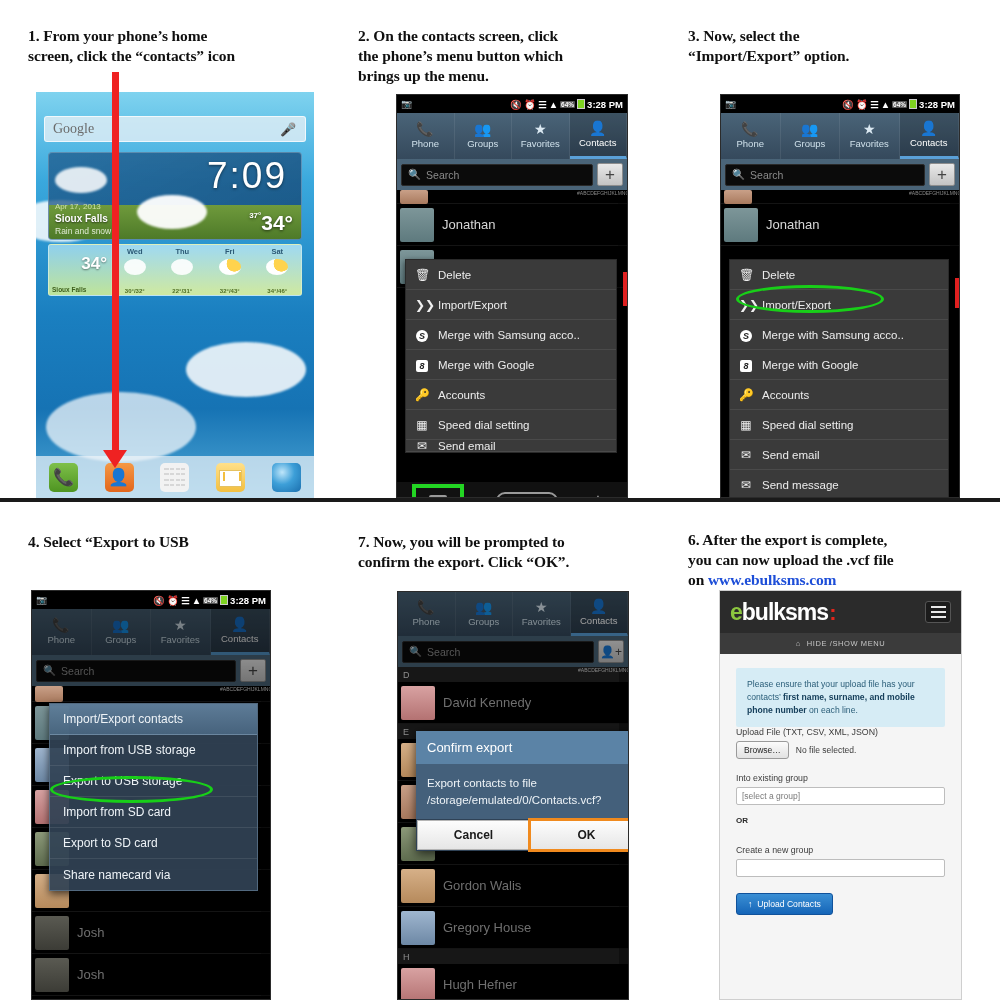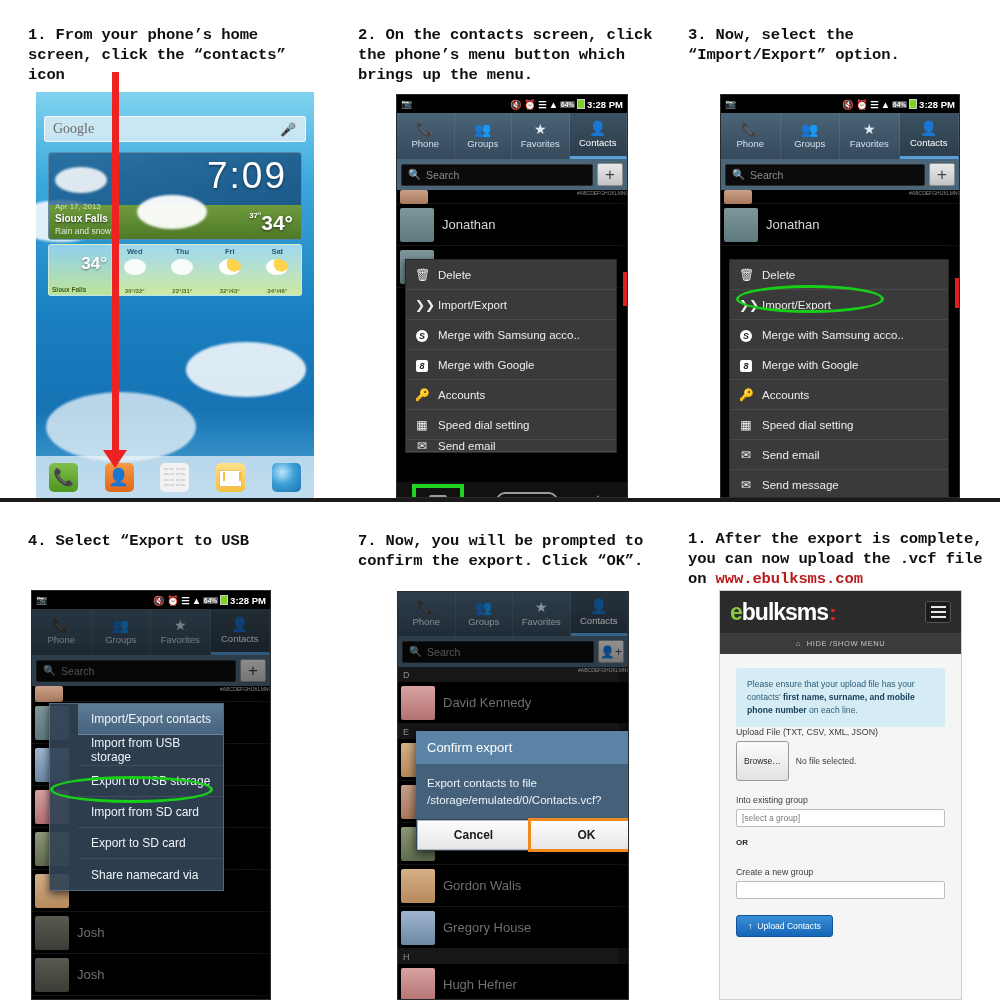--- a/index.html
+++ b/index.html
@@ -16,31 +16,31 @@
   .row-divider {
     position:absolute; left:0; top:498px; width:1000px; height:4px;
     background:#1a1a1a;
   }
   .panel { position:absolute; top:0; height:500px; }
   .p1 { left:0;   width:340px; }
   .p2 { left:340px; width:330px; }
   .p3 { left:670px; width:330px; }
 
   .step-caption {
-    font-family:Liberation Mono, monospace;
+    font-family:Liberation Serif, serif;
     font-weight:bold;
     font-size:15.5px;
     line-height:1.28;
     color:#101010;
     letter-spacing:-0.1px;
   }
   .cap1 { position:absolute; left:28px; top:26px; width:300px; }
   .cap2 { position:absolute; left:18px; top:26px; width:300px; }
   .cap3 { position:absolute; left:18px; top:26px; width:290px; }
-  .url-red { color:#b91c1c; }
+  .url-red { color:#1d4ed8; }
 
   
   .phone {
     position:absolute;
     background:#000;
     overflow:hidden;
     border:1px solid #2b2b2b;
   }
   .statusbar {
     height:18px; background:#000; color:#fff;
@@ -157,21 +157,21 @@
   .web-sub { background:#3b3b3b; height:21px; display:flex; align-items:center;
     justify-content:center; gap:6px; color:#c6c6c6; font-size:7.5px; letter-spacing:.6px; }
   .web-body { padding:14px 16px; }
   .notice { background:#d6ecf5; color:#2a5d78; font-size:8.6px; line-height:1.5;
     padding:10px 11px; border-radius:2px; }
   .notice b { color:#17405c; }
   .web-h1 { font-size:20.5px; font-weight:bold; color:#262626; margin:17px 0 16px; }
   .flabel { font-size:8.8px; color:#3b3b3b; margin-bottom:4px; }
   .browse-row { display:flex; align-items:center; gap:7px; margin-bottom:14px; }
   .browse-btn { background:linear-gradient(#fbfbfb,#e2e2e2); border:1px solid #9a9a9a;
-    border-radius:3px; font-size:8.5px; padding:14px 7px; color:#1e1e1e; }
+    border-radius:3px; font-size:8.5px; padding:3px 7px; color:#1e1e1e; }
   .nofile { font-size:8.5px; color:#3b3b3b; }
   .finput { width:100%; height:18px; background:#fff; border:1px solid #bdbdbd;
     border-radius:2px; font-size:8.5px; color:#7a7a7a; padding:0 5px; display:flex; align-items:center; }
   .or { font-size:8px; font-weight:bold; color:#2a2a2a; margin:11px 0 20px; }
   .upload-btn { margin-top:16px; display:inline-flex; align-items:center; gap:5px;
     background:linear-gradient(#3a8fd4,#1565b8); border:1px solid #10529b; border-radius:3px;
     color:#fff; font-size:8.6px; padding:5px 11px; }
 
   
   .home { position:absolute; overflow:hidden; background:#1b7fc4; }
@@ -616,21 +616,21 @@
           <div class="cav dark"></div>
           <div class="cname dim">Josh</div>
         </div>
         <div class="crow">
           <div class="cav dark"></div>
           <div class="cname dim">Josh</div>
         </div>
         <div class="azindex">#ABCDEFGHIJKLMNOPQRSTUVWXYZ</div>
       </div>
 
-      <div class="bluemenu" style="left:17px; top:112px; width:175px;padding-left:28px;">
+      <div class="bluemenu" style="left:17px; top:112px; width:209px;">
         <div class="bmi first">Import/Export contacts</div>
         <div class="bmi">Import from USB storage</div>
         <div class="bmi">Export to USB storage</div>
         <div class="bmi">Import from SD card</div>
         <div class="bmi">Export to SD card</div>
         <div class="bmi" style="border-bottom:none;">Share namecard via</div>
       </div>
 
       <div class="ellipse" style="left:18px; top:185px; width:163px; height:27px;"></div>
     </div>
@@ -708,21 +708,21 @@
         <div class="cf-btns">
           <div class="cf-btn">Cancel</div>
           <div class="cf-btn ok">OK</div>
         </div>
       </div>
     </div>
   </div>
 
   <div class="panel p3">
     <div class="step-caption" style="position:absolute; left:18px; top:30px; width:300px;">
-      <div>1. After the export is complete,</div>
+      <div>6. After the export is complete,</div>
       <div>you can now upload the .vcf file</div>
       <div>
         <span>on </span><span class="url-red">www.ebulksms.com</span>
       </div>
     </div>
 
     <div class="web" style="left:49px; top:90px; width:243px; height:410px;">
       <div class="web-hdr">
         <div class="logo">
           <span class="e">e</span>

